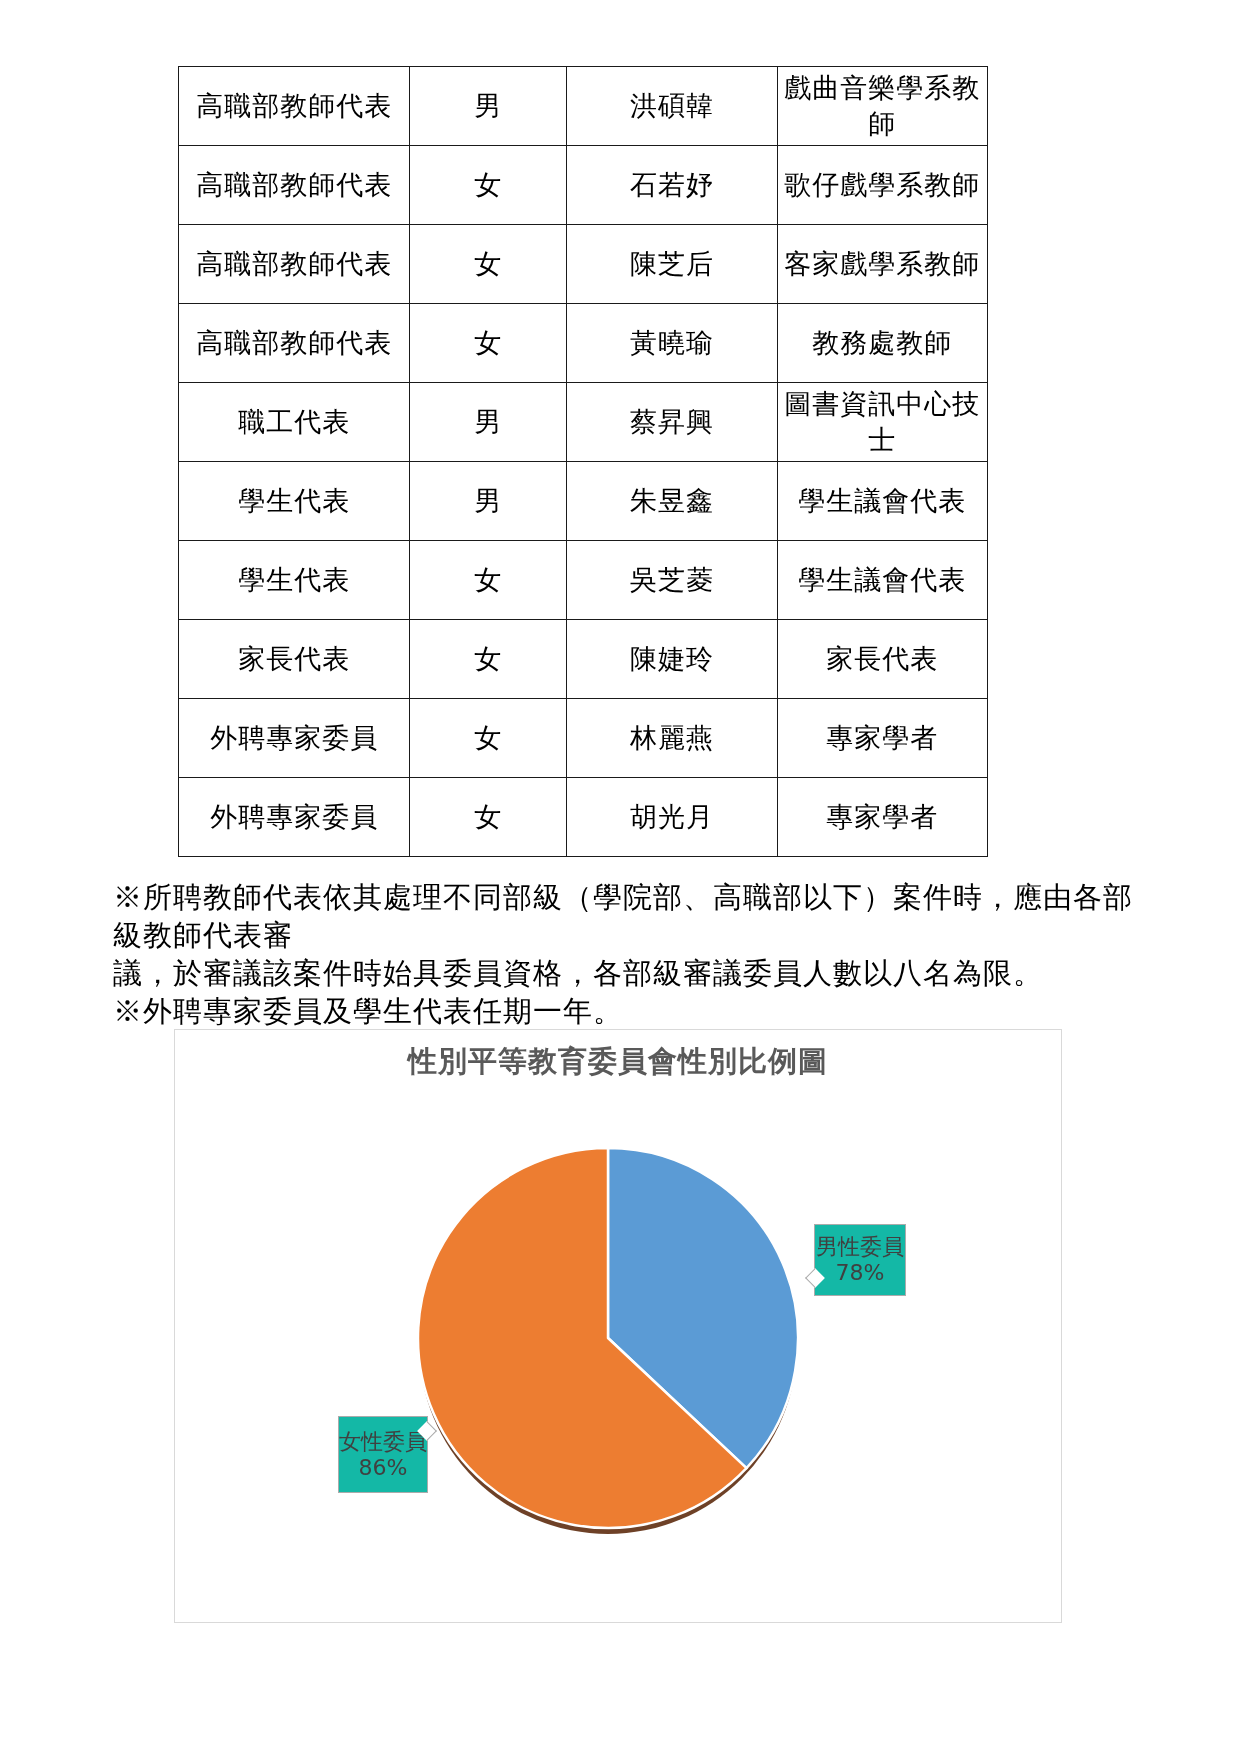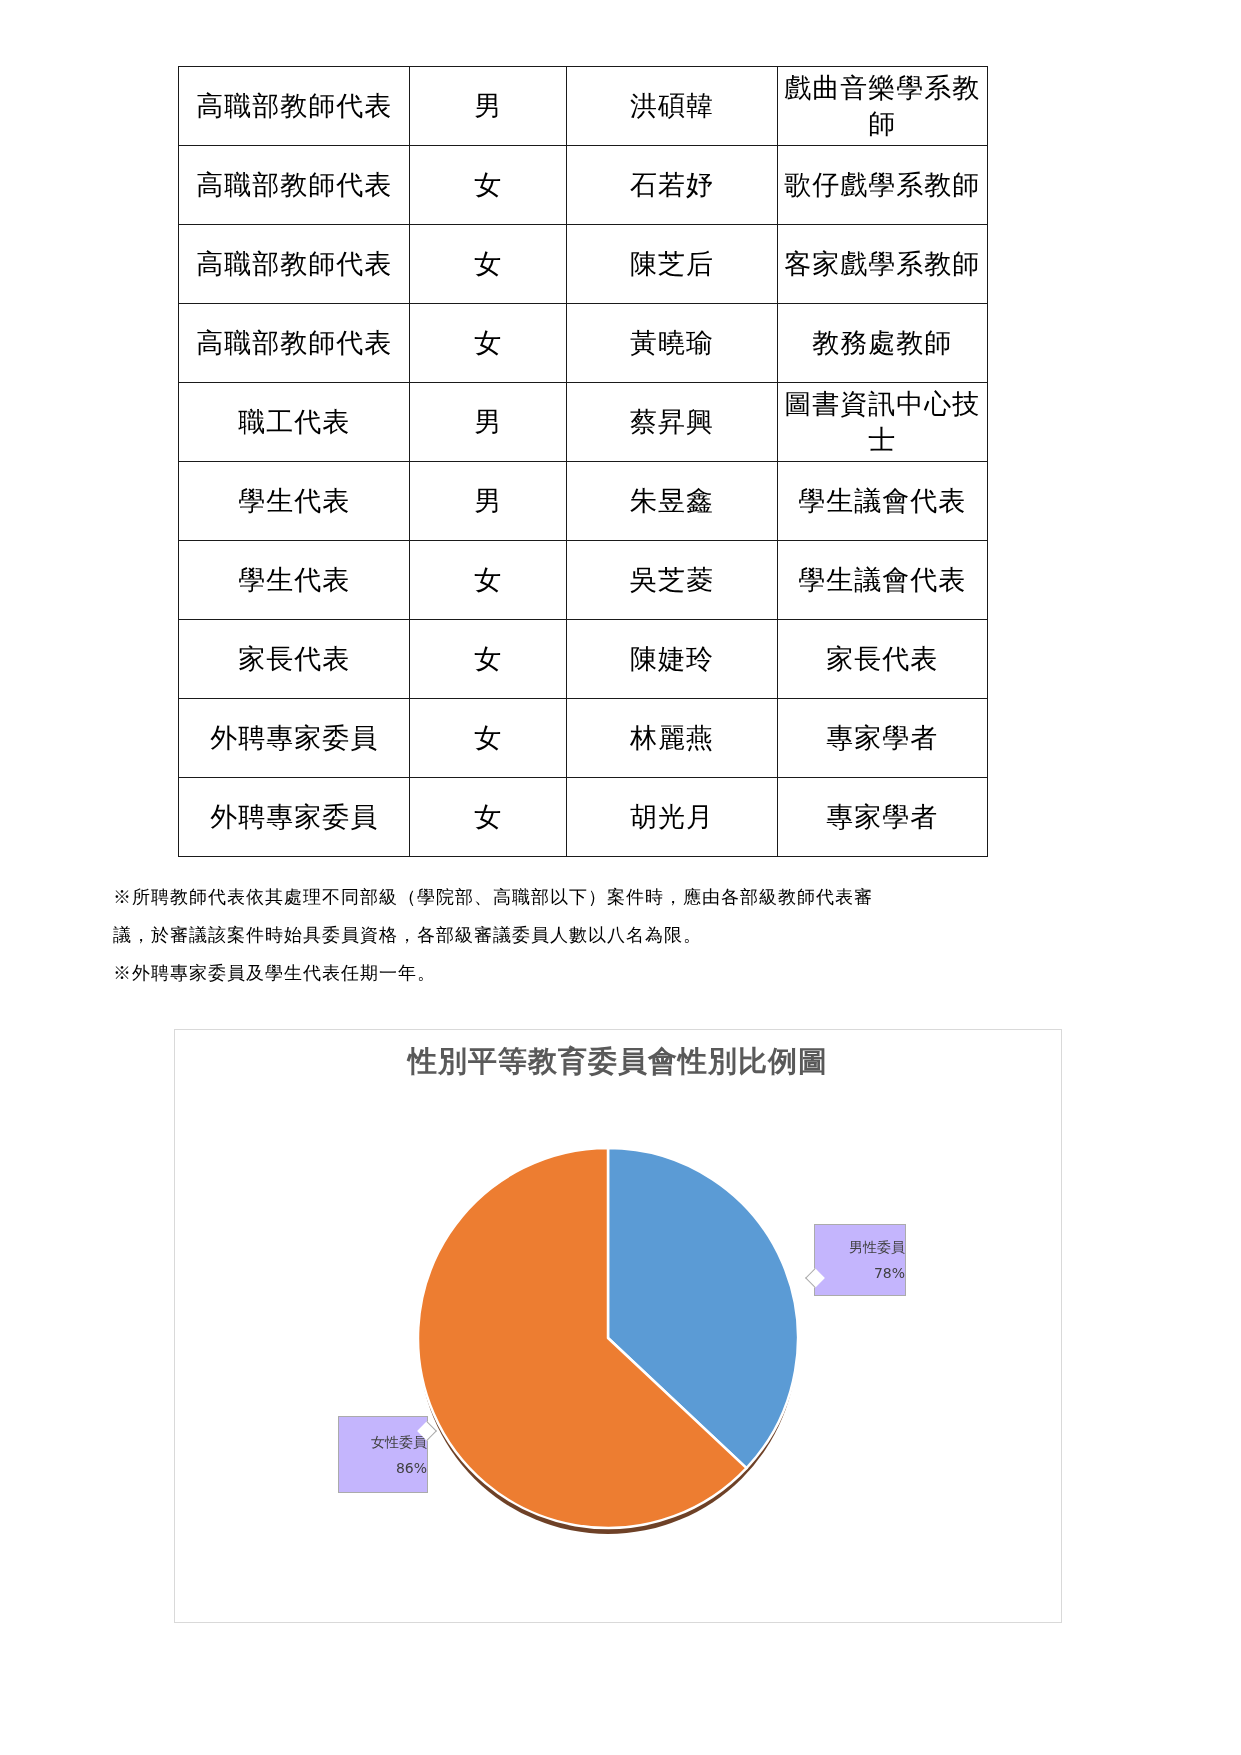--- a/index.html
+++ b/index.html
@@ -26,21 +26,21 @@
     padding: 0;
   }
   table.members col.c1 { width: 28.6%; }
   table.members col.c2 { width: 19.4%; }
   table.members col.c3 { width: 26.0%; }
   table.members col.c4 { width: 26.0%; }
 
   
   .notes {
     position: absolute; left: 113px; top: 878px; width: 1020px;
-    font-size: 18px; line-height: 38px; letter-spacing: 1px;
+    font-size: 29px; line-height: 38px; letter-spacing: 1px;
   }
 
   
   .chart-frame {
     position: absolute; left: 174px; top: 1029px;
     width: 886px; height: 592px;
     border: 1px solid #d9d9d9; background: #ffffff;
     font-family: "DejaVu Sans", "Liberation Sans", sans-serif;
   }
   .chart-title {
@@ -48,26 +48,26 @@
     text-align: center;
     font-size: 29px; font-weight: bold; color: #595959;
     letter-spacing: 1px;
   }
   .pie-svg-wrap {
     position: absolute; left: 233px; top: 108px;
     width: 400px; height: 414px;
   }
   .callout {
     position: absolute;
-    background: #c4b5fd;
+    background: #14b8a6;
     border: 1px solid #ababab;
     color: #404040;
     display: flex; flex-direction: column;
-    align-items: flex-end; justify-content: center;
-    font-size: 14px; line-height: 26px;
+    align-items: center; justify-content: center;
+    font-size: 22px; line-height: 26px;
     z-index: 3;
   }
   .callout-male   { left: 639px; top: 194px; width: 90px; height: 70px; }
   .callout-female { left: 163px; top: 386px; width: 88px; height: 75px; }
   .notch {
     position: absolute; width: 13px; height: 13px;
     background: #ffffff; transform: rotate(45deg);
   }
   .notch-male {
     left: -7px; bottom: 10px;

